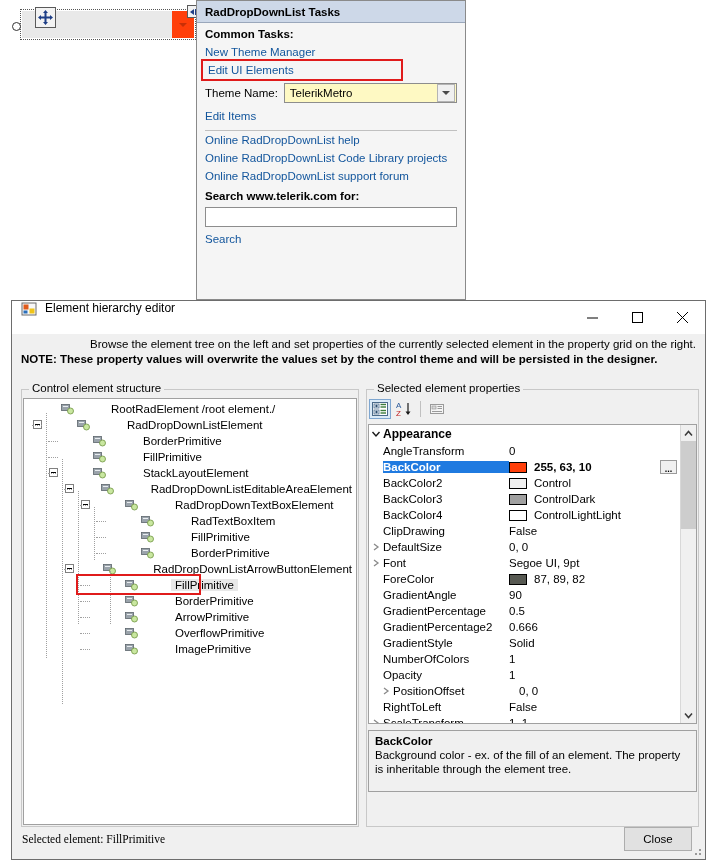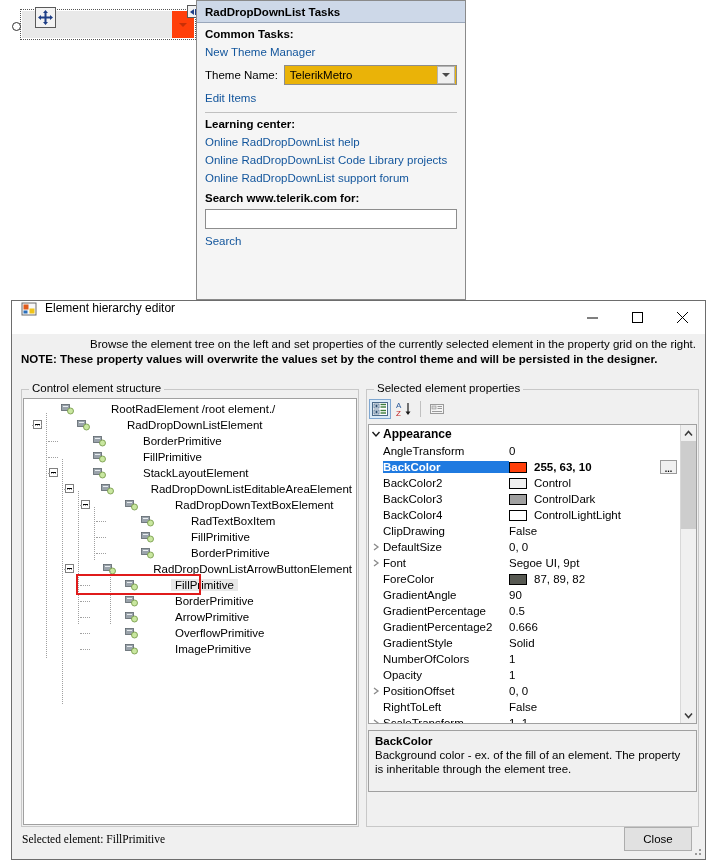--- a/index.html
+++ b/index.html
@@ -53,21 +53,21 @@
     font-weight:bold; font-size:11.5px; color:#000;
   }
   .tasks-body { padding:0 8px; background:#f5f5f5; }
   .sec-head { font-weight:bold; font-size:11.5px; padding:5px 0 3px 0; }
   .tlink { color:#12559c; font-size:11.5px; padding:3px 0; cursor:pointer; display:block; }
   .hl-box { position:relative; display:inline-block; }
   .redbox { position:absolute; border:2px solid #e01b1b; pointer-events:none; }
   .row-theme { display:flex; align-items:center; padding:4px 0 4px 0; gap:6px; }
   .row-theme .lbl { font-size:11.5px; }
   .combo {
-    flex:1; height:20px; background:#eab308; border:1px solid #8d8d8d;
+    flex:1; height:20px; background:#fef9c3; border:1px solid #8d8d8d;
     display:flex; align-items:center; position:relative;
   }
   .combo .val { padding-left:5px; font-size:11.5px; flex:1; }
   .combo .btn {
     width:18px; height:18px; margin-right:1px; background:#f0f0f0;
     border:1px solid #b4b4b4; display:flex; align-items:center; justify-content:center;
   }
   .chev { width:0;height:0;border-left:4px solid transparent;border-right:4px solid transparent;border-top:4px solid #4a4a4a; }
   .divider { height:1px; background:#c0c0c0; margin:5px 0 0 0; }
   .search-box { height:20px; background:#fff; border:1px solid #8d8d8d; margin-top:2px; }
@@ -180,32 +180,35 @@
       <div class="bar"></div>
     </div>
   </div>
 </div>
 
 <div id="tasks">
   <div id="tasks-title">RadDropDownList Tasks</div>
   <div class="tasks-body">
     <div class="sec-head">Common Tasks:</div>
     <a class="tlink">New Theme Manager</a>
+    <div class="hl-box" style="display:block;position:relative;">
+      <a class="tlink" style="padding-left:3px;">Edit UI Elements</a>
+      <div class="redbox" style="left:-4px; top:-2px; width:202px; height:22px;"></div>
+    </div>
     <div class="row-theme">
       <div class="lbl">Theme Name:</div>
       <div class="combo">
         <div class="val">TelerikMetro</div>
         <div class="btn">
           <div class="chev"></div>
         </div>
       </div>
     </div>
     <a class="tlink">Edit Items</a>
     <div class="divider"></div>
-    <div class="sec-head">Learning center:</div>
     <a class="tlink">Online RadDropDownList help</a>
     <a class="tlink">Online RadDropDownList Code Library projects</a>
     <a class="tlink">Online RadDropDownList support forum</a>
     <div class="sec-head">Search www.telerik.com for:</div>
     <div class="search-box"></div>
     <a class="tlink" style="padding-top:6px;">Search</a>
   </div>
 </div>
 
 <div id="dialog">
@@ -582,21 +585,21 @@
               <span>1</span>
             </span>
           </div>
           <div class="pgrow" style="position: absolute; left: 0px; right: 16px; top: 242px;">
             <span class="exp"></span>
             <span class="pname">Opacity</span>
             <span class="pval">
               <span>1</span>
             </span>
           </div>
-          <div class="pgrow" style="position: absolute; left: 0px; right: 16px; top: 258px;">
+          <div class="pgrow" style="position: absolute; left: 10px; right: 16px; top: 258px;">
             <span class="exp">
               <svg width="8" height="10" viewBox="0 0 8 10">
                 <path d="M2 2 L6 5 L2 8" fill="none" stroke="#8a8a8a" stroke-width="1.3"></path>
               </svg>
             </span>
             <span class="pname">PositionOffset</span>
             <span class="pval">
               <span>0, 0</span>
             </span>
           </div>

